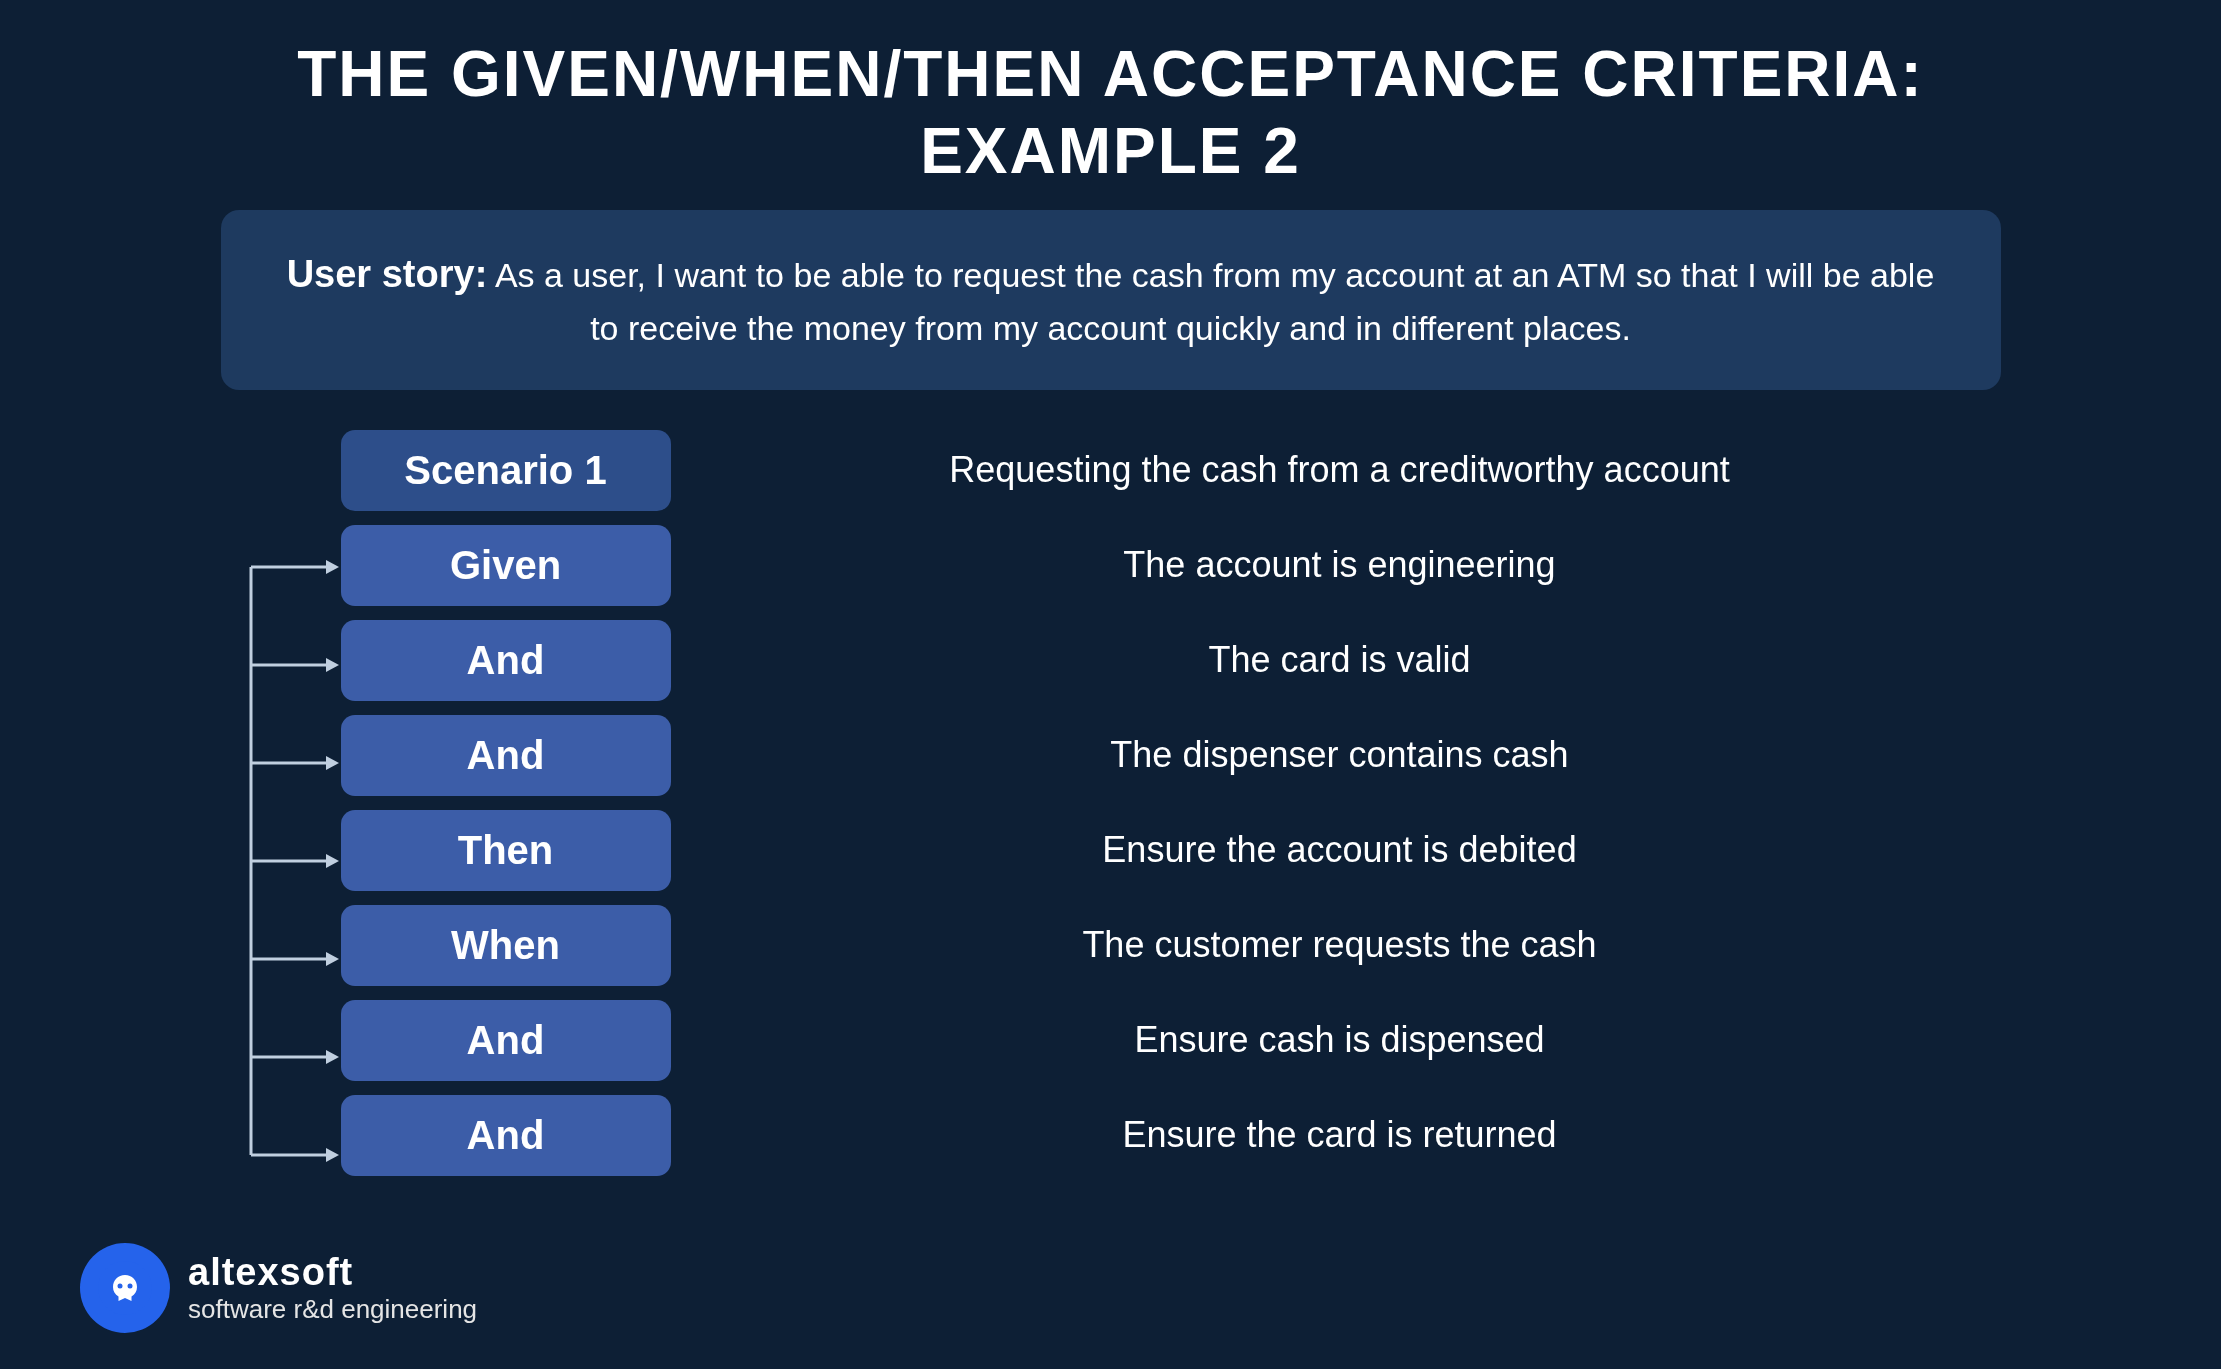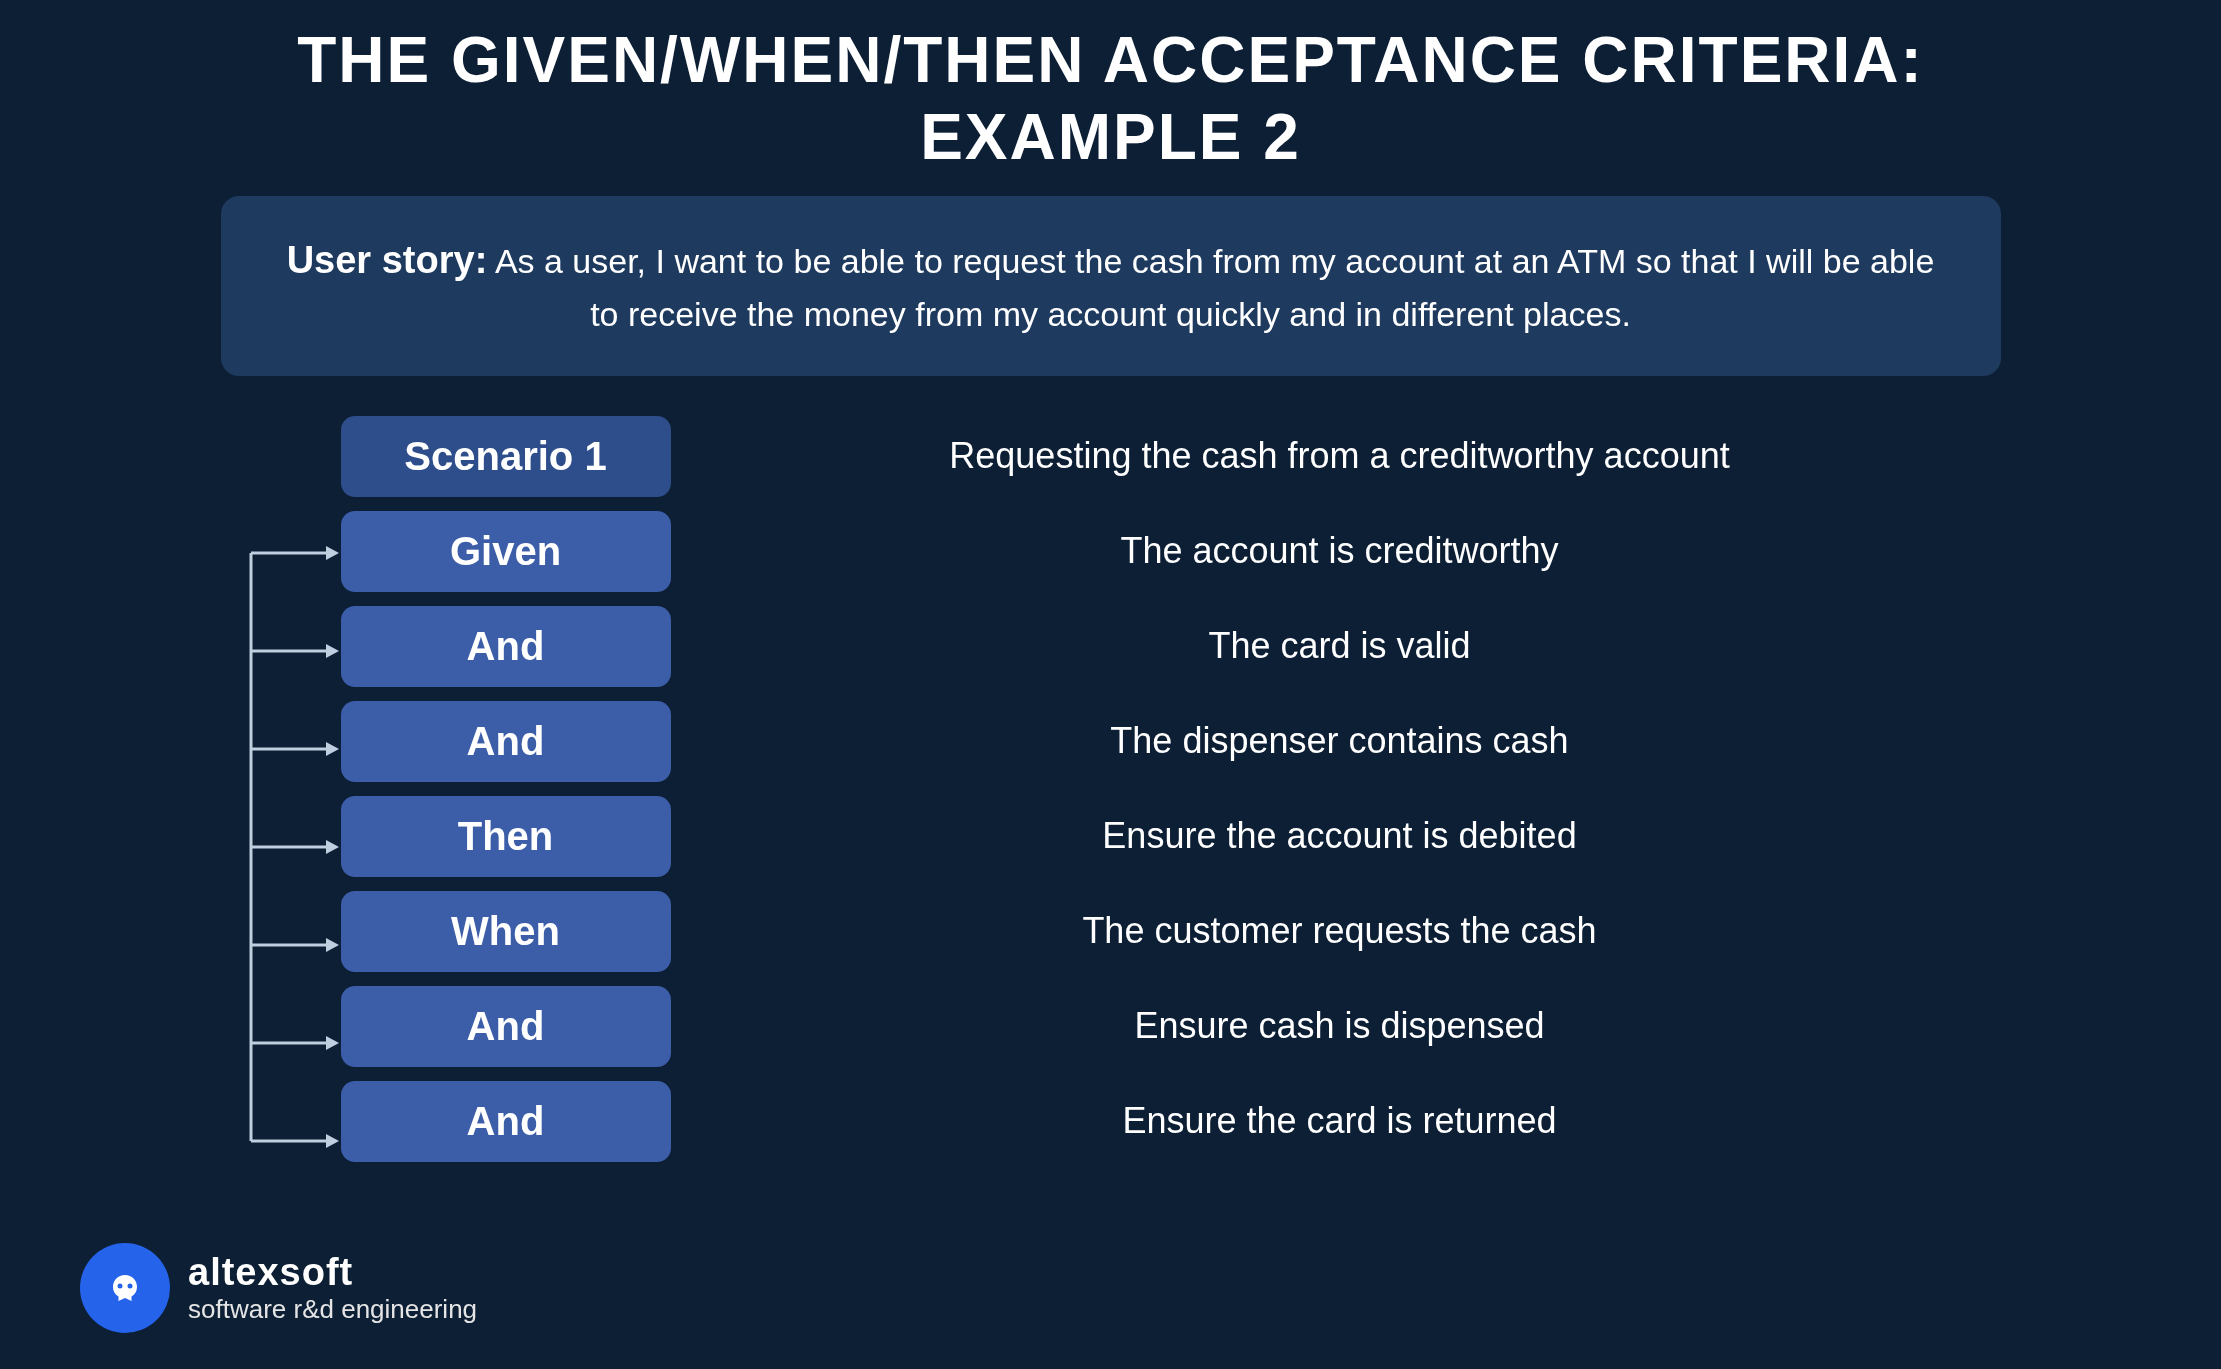--- a/index.html
+++ b/index.html
@@ -15,21 +15,21 @@
       justify-content: flex-start;
       overflow: hidden;
       position: relative;
     }
 
     .title {
       color: #ffffff;
       font-size: 64px;
       font-weight: 700;
       text-align: center;
-      margin-top: 22px;
+      margin-top: 36px;
       letter-spacing: 2px;
       line-height: 1.2;
       text-transform: uppercase;
     }
 
     .user-story-box {
       background: #1e3a5f;
       border-radius: 18px;
       padding: 36px 56px;
       margin-top: 20px;
@@ -184,21 +184,21 @@
         <polygon points="105,329 118,336 105,343" fill="#c0cfe0"></polygon>
         <line x1="30" y1="434" x2="110" y2="434" stroke="#c0cfe0" stroke-width="3"></line>
         <polygon points="105,427 118,434 105,441" fill="#c0cfe0"></polygon>
         <line x1="30" y1="532" x2="110" y2="532" stroke="#c0cfe0" stroke-width="3"></line>
         <polygon points="105,525 118,532 105,539" fill="#c0cfe0"></polygon>
         <line x1="30" y1="630" x2="110" y2="630" stroke="#c0cfe0" stroke-width="3"></line>
         <polygon points="105,623 118,630 105,637" fill="#c0cfe0"></polygon>
       </svg>
       <div class="row" style="padding-left: 120px;">
         <div class="label-box keyword-box">Given</div>
-        <div class="description-box">The account is creditworthy</div>
+        <div class="description-box">The account is engineering</div>
       </div>
       <div class="row" style="padding-left: 120px;">
         <div class="label-box keyword-box">And</div>
         <div class="description-box">The card is valid</div>
       </div>
       <div class="row" style="padding-left: 120px;">
         <div class="label-box keyword-box">And</div>
         <div class="description-box">The dispenser contains cash</div>
       </div>
       <div class="row" style="padding-left: 120px;">

